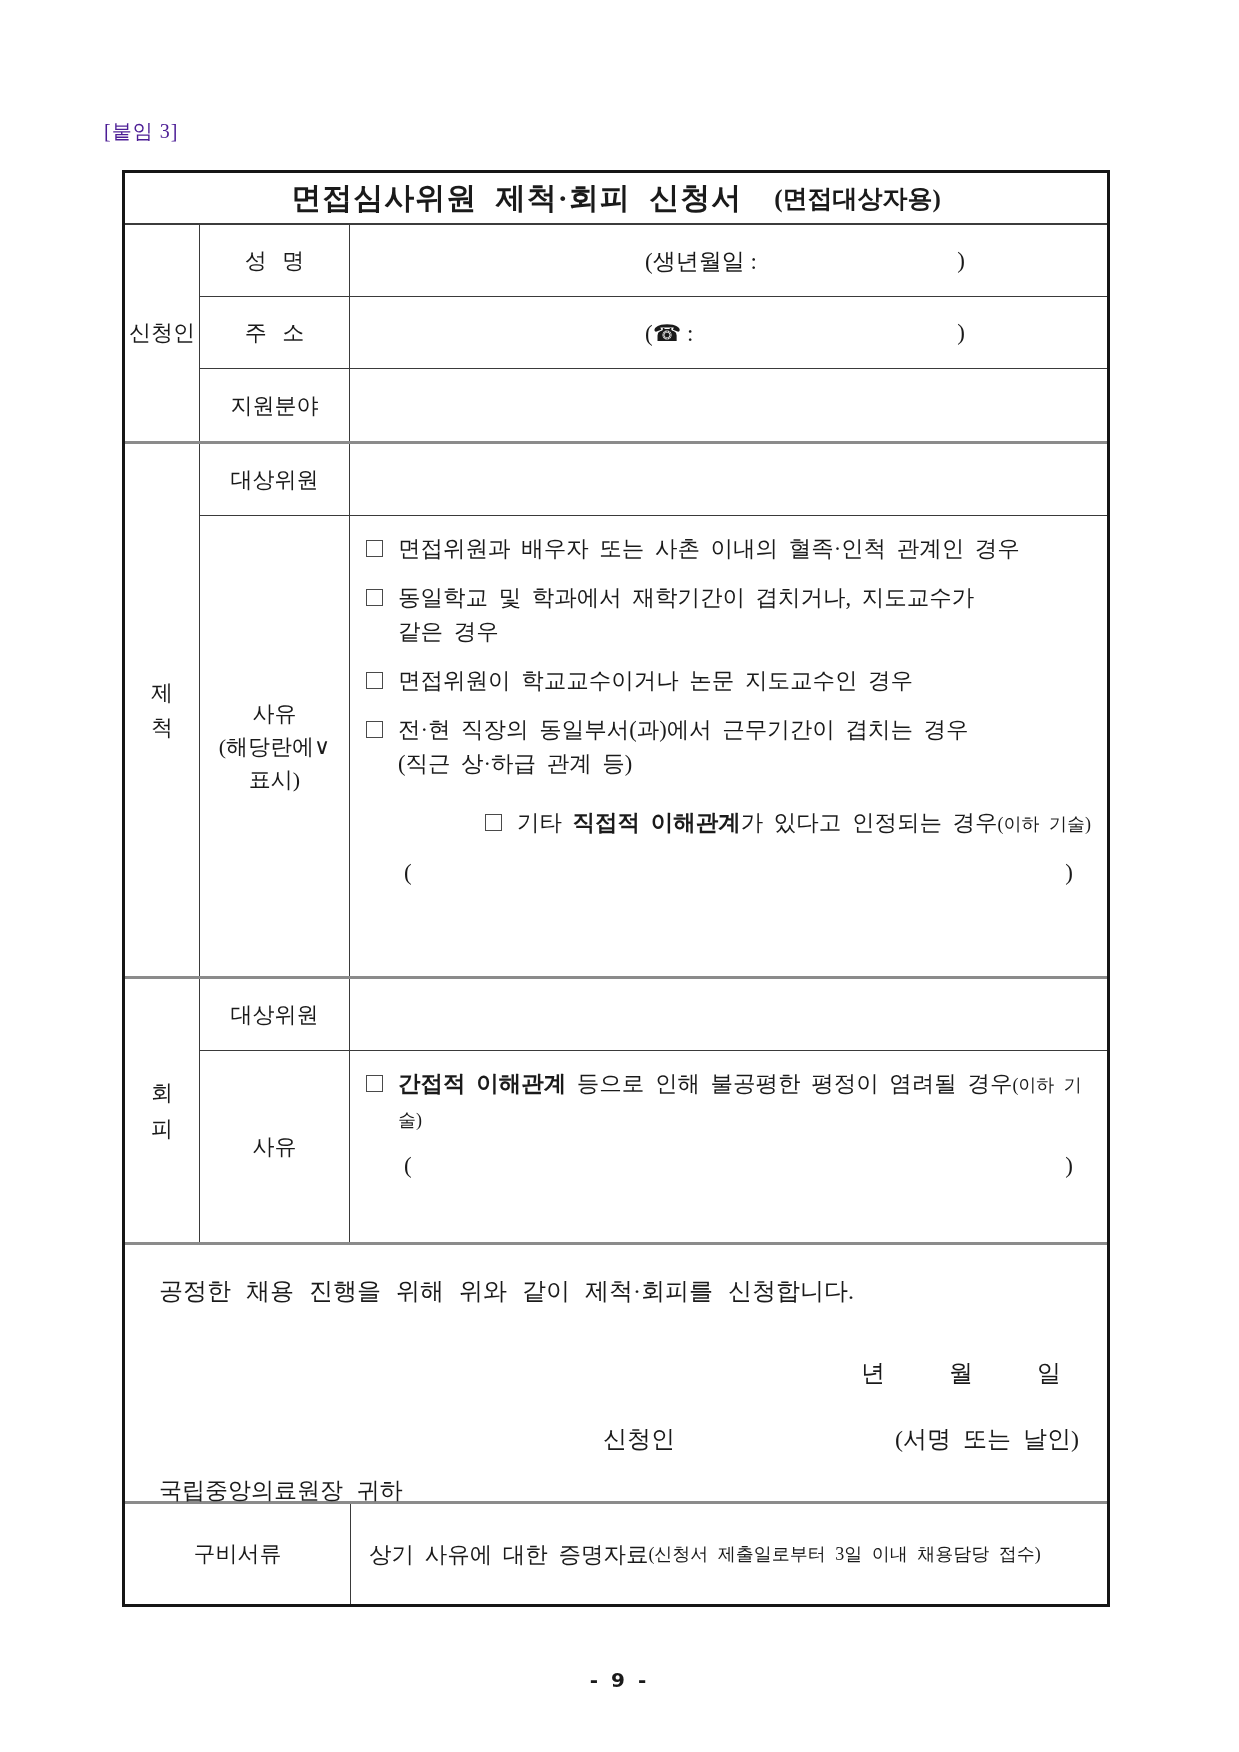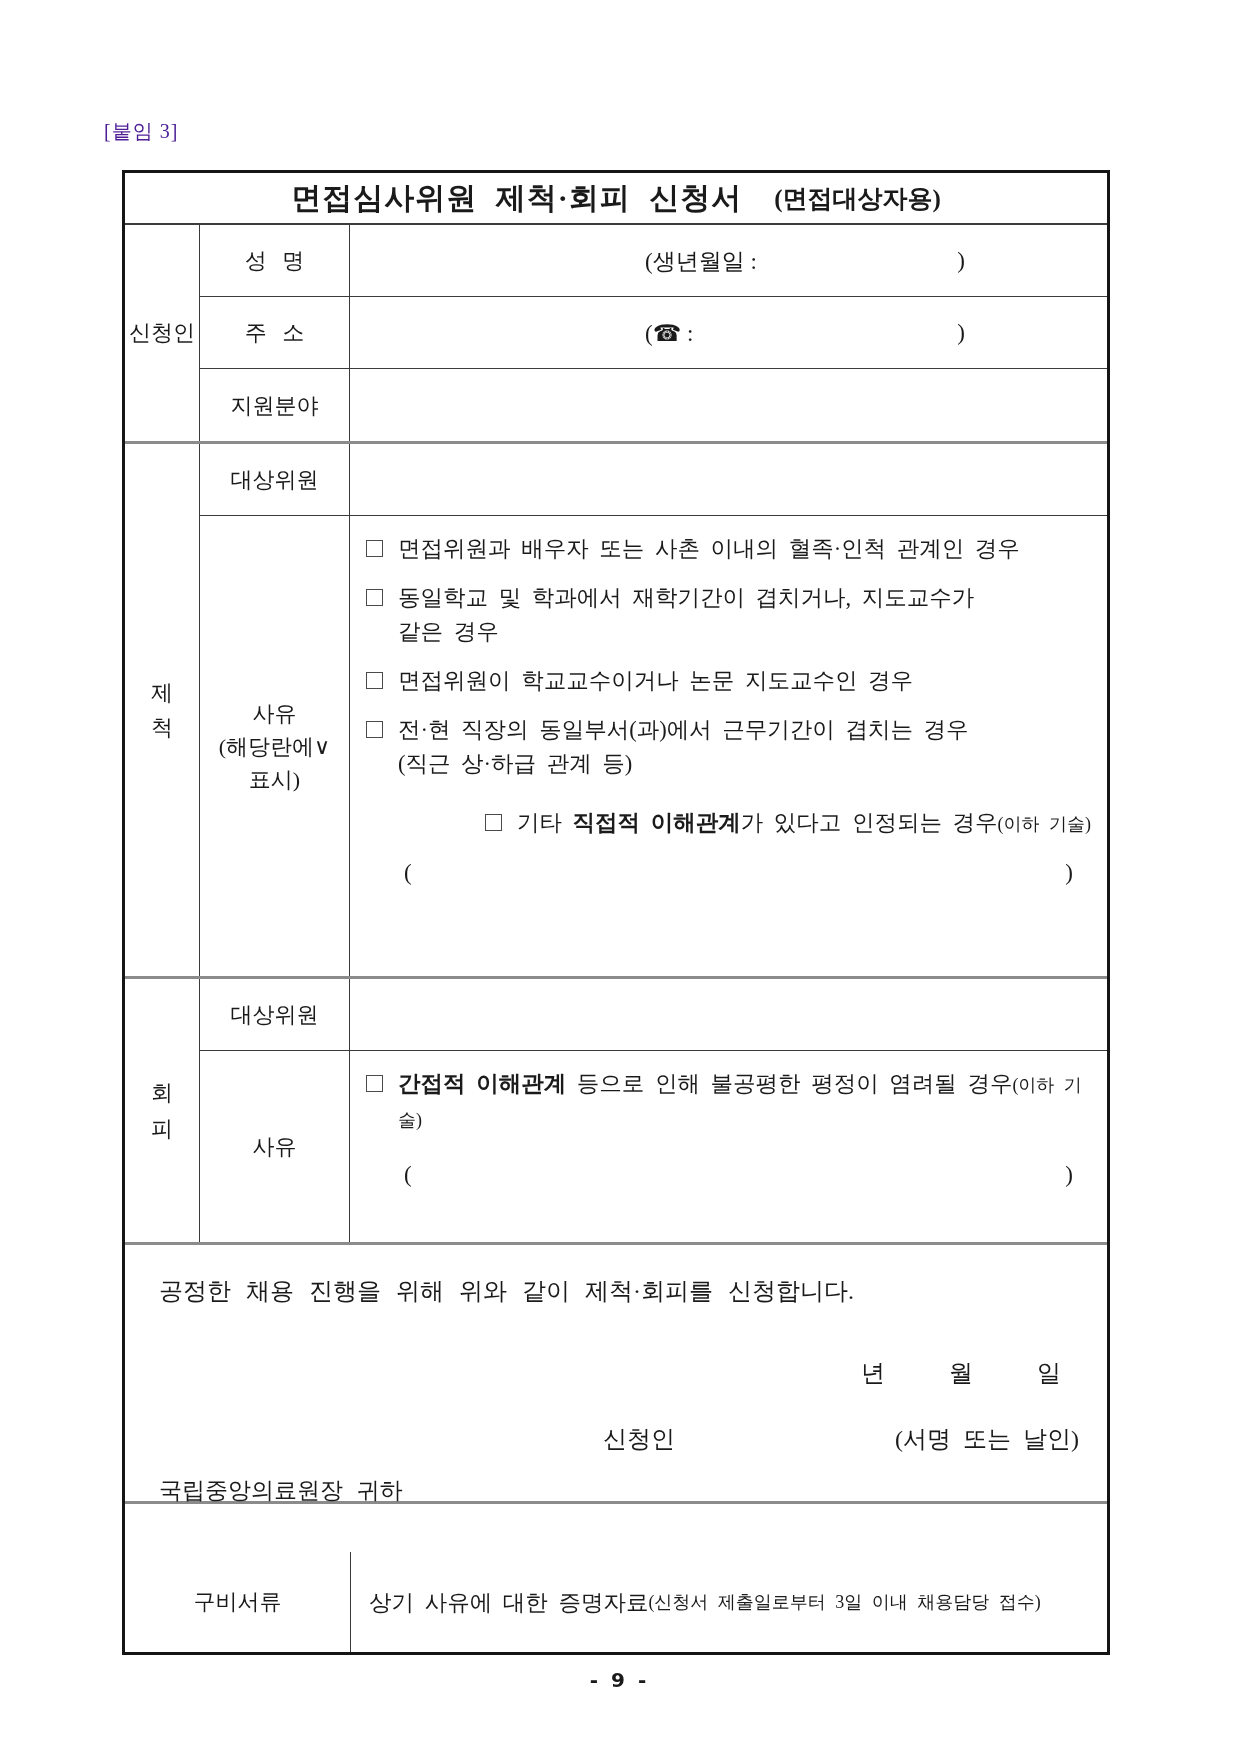--- a/index.html
+++ b/index.html
@@ -9,21 +9,21 @@
 
   .attach { position:absolute; left:104px; top:118px; font-size:20px; color:#4c1d95; letter-spacing:1px; }
 
   .form-table { position:absolute; left:122px; top:170px; width:988px; border:3px solid #151515; background:#fff; }
 
   .title-row { height:52px; display:flex; align-items:center; justify-content:center; border-bottom:2px solid #3c3c3c;gap:32px; }
   .title-main { font-size:30px; font-weight:bold; word-spacing:10px; letter-spacing:1px; }
   .title-paren { font-size:25px; font-weight:bold; }
 
   .section { display:flex; border-bottom:3px solid #8b8b8b; }
-  .section.last { border-bottom:none;margin-top:48px; }
+  .section.last { border-bottom:none; }
   .colA { width:75px; border-right:1px solid #3a3a3a; display:flex; align-items:center; justify-content:center;
           font-size:22px; text-align:center; white-space:pre-line; line-height:1.6; }
   .rows { flex:1; display:flex; flex-direction:column; }
   .r { display:flex; border-bottom:1px solid #3a3a3a; }
   .r:last-child { border-bottom:none; }
   .colB { width:150px; border-right:1px solid #3a3a3a; display:flex; align-items:center; justify-content:center;
           font-size:22px; text-align:center; white-space:pre-line; line-height:1.5; word-spacing:10px; }
   .colV { flex:1; position:relative; font-size:22px; }
 
   .h64 { height:72px; } .h460 { height:460px; } .h191 { height:191px; } .h100 { height:100px; }
@@ -143,21 +143,21 @@
 피</div>
       <div class="rows">
         <div class="r h64">
           <div class="colB">대상위원</div>
           <div class="colV"></div>
         </div>
         <div class="r h191">
           <div class="colB">사유</div>
           <div class="colV">
             <div class="cbx-list">
-              <div class="cbx-item" style="margin-bottom:21px;justify-content:space-between;">
+              <div class="cbx-item" style="margin-bottom:12px;justify-content:space-between;">
                 <span class="cbx"></span>
                 <span class="cbx-text"><span style="font-weight: bold;">간접적 이해관계</span><span> 등으로 인해 불공평한 평정이 염려될 경우</span><span class="small">(이하 기술)</span></span>
               </div>
               <div class="paren-line">
                 <span>(</span>
                 <span>)</span>
               </div>
             </div>
           </div>
         </div>

